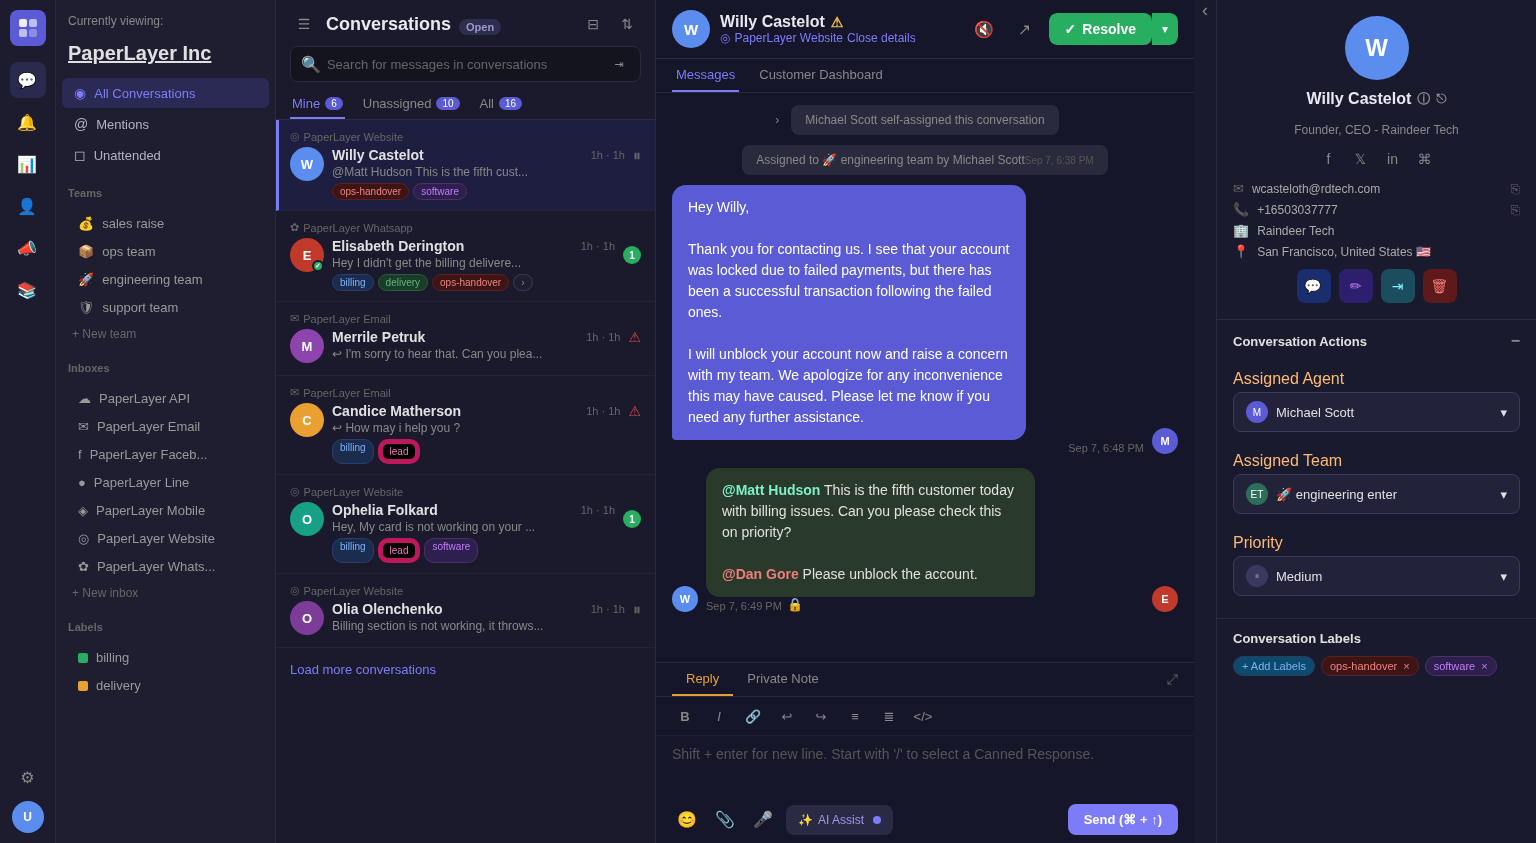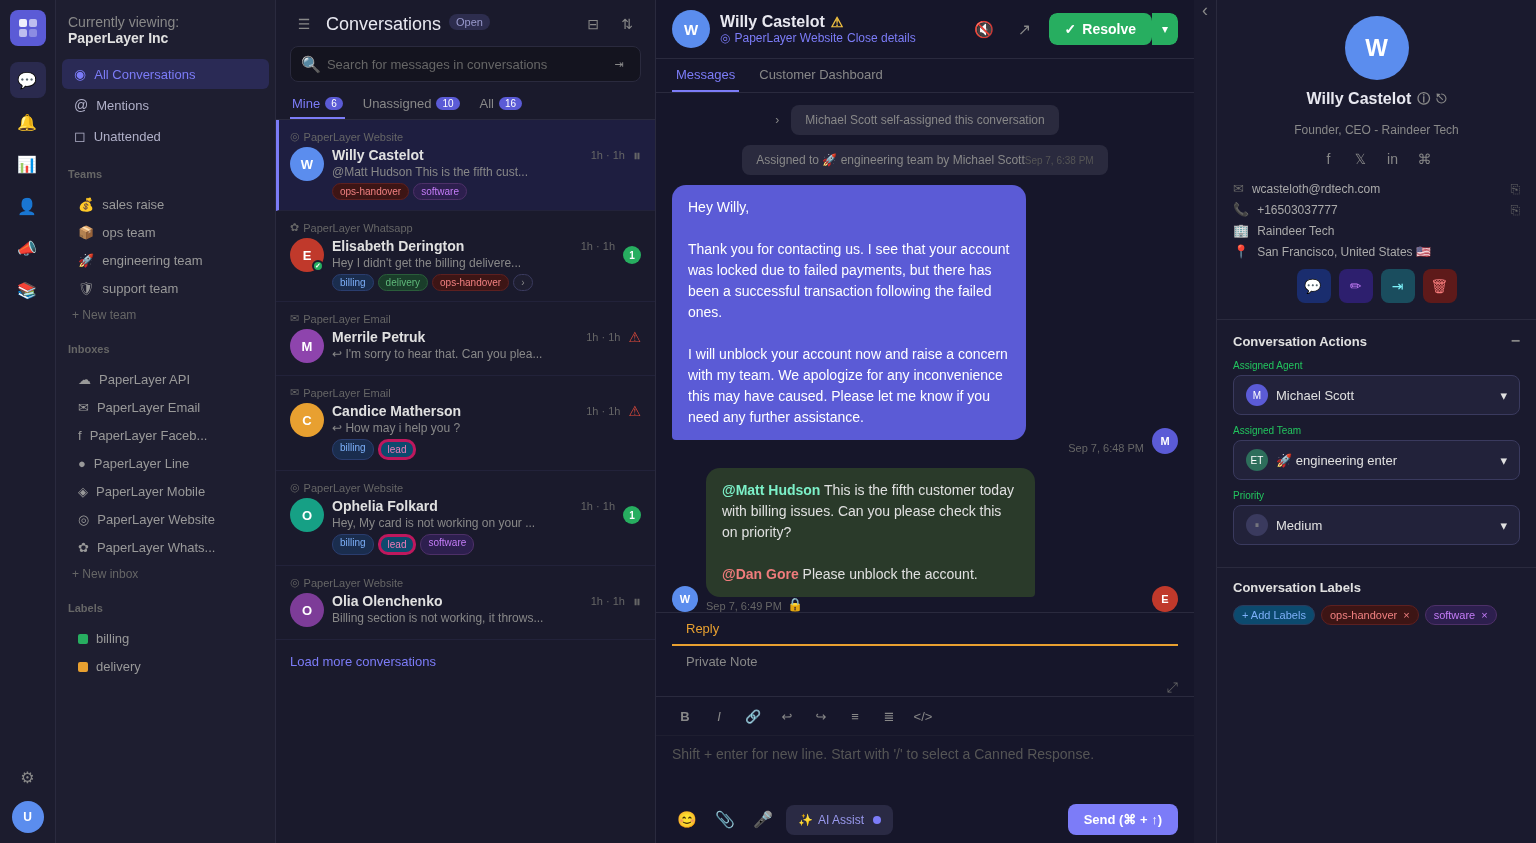--- a/index.html
+++ b/index.html
@@ -10,35 +10,35 @@
     .rail-logo { width: 36px; height: 36px; background: #5b5bd6; border-radius: 8px; display: flex; align-items: center; justify-content: center; margin-bottom: 10px; }
     .rail-icon { width: 36px; height: 36px; display: flex; align-items: center; justify-content: center; border-radius: 8px; cursor: pointer; color: #888; font-size: 16px; }
     .rail-icon:hover, .rail-icon.active { background: #2a2a4e; color: #fff; }
     .rail-icon.active { color: #7c7cf8; }
     .rail-bottom { margin-top: auto; }
     .rail-avatar { width: 32px; height: 32px; border-radius: 50%; background: #5b8dee; display: flex; align-items: center; justify-content: center; font-size: 12px; font-weight: 600; color: #fff; }
 
     
     .sidebar { width: 220px; background: #1e1e30; border-right: 1px solid #2a2a3e; display: flex; flex-direction: column; flex-shrink: 0; overflow-y: auto; }
     .sidebar-header { padding: 14px 12px 6px; }
-    .sidebar-title { font-size: 14px; color: #888; margin-bottom: 0; }
-    .sidebar-company { font-size: 14px; font-weight: 600; color: #e0e0e0; }
+    .sidebar-title { font-size: 12px; color: #888; margin-bottom: 14px; }
+    .sidebar-company { font-size: 20px; font-weight: 600; color: #e0e0e0; text-decoration: underline; }
     .sidebar-nav { padding: 6px 0; }
     .sidebar-item { display: flex; align-items: center; gap: 8px; padding: 7px 12px; font-size: 13px; color: #b0b0c8; cursor: pointer; border-radius: 6px; margin: 1px 6px; }
     .sidebar-item.active { background: #2a2a55; color: #7c7cf8; }
     .sidebar-item .icon { font-size: 14px; }
     .sidebar-section-label { font-size: 11px; color: #666; font-weight: 600; padding: 10px 12px 4px; text-transform: none; letter-spacing: 0; }
     .sidebar-sub-item { display: flex; align-items: center; gap: 8px; padding: 6px 12px 6px 16px; font-size: 13px; color: #999; cursor: pointer; border-radius: 6px; margin: 1px 6px; }
     .new-team-btn { display: flex; align-items: center; gap: 6px; padding: 5px 12px 5px 16px; font-size: 12px; color: #666; cursor: pointer; }
     .label-dot { width: 10px; height: 10px; border-radius: 2px; flex-shrink: 0; }
 
     
     .conversations-panel { width: 380px; background: #1a1a2c; border-right: 1px solid #2a2a3e; display: flex; flex-direction: column; flex-shrink: 0; }
     .conv-header { padding: 10px 14px 0; display: flex; align-items: center; justify-content: space-between; }
-    .conv-title { font-size: 18px; font-weight: 400; color: #e8e8f0; display: flex; align-items: flex-start; gap: 8px; }
+    .conv-title { font-size: 18px; font-weight: 700; color: #e8e8f0; display: flex; align-items: flex-end; gap: 8px; }
     .badge-open { background: #2d2d4e; color: #9999cc; font-size: 11px; padding: 2px 7px; border-radius: 10px; }
     .conv-actions { display: flex; gap: 6px; }
     .conv-action-btn { width: 28px; height: 28px; display: flex; align-items: center; justify-content: center; border-radius: 6px; cursor: pointer; color: #888; font-size: 14px; }
     .search-bar { display: flex; align-items: center; gap: 6px; background: #14141f; border: 1px solid #2a2a3e; border-radius: 8px; padding: 6px 10px; margin: 8px 14px 0; }
     .search-bar input { background: none; border: none; outline: none; color: #ccc; font-size: 13px; flex: 1; }
     .search-bar input::placeholder { color: #666; }
     .tabs-row { display: flex; align-items: center; gap: 0; padding: 8px 14px 0; border-bottom: 1px solid #2a2a3e; }
     .tab-item { padding: 6px 2px; font-size: 13px; color: #888; cursor: pointer; border-bottom: 2px solid transparent; margin-right: 16px; display: flex; align-items: center; gap: 5px; }
     .tab-item.active { color: #7c7cf8; border-bottom-color: #7c7cf8; }
     .tab-badge { background: #5b5bd6; color: #fff; font-size: 10px; padding: 1px 6px; border-radius: 10px; }
@@ -51,21 +51,21 @@
     .conv-main { flex: 1; min-width: 0; }
     .conv-name-row { display: flex; justify-content: space-between; align-items: center; margin-bottom: 2px; }
     .conv-name { font-size: 14px; font-weight: 600; color: #e0e0e0; }
     .conv-time { font-size: 11px; color: #666; white-space: nowrap; }
     .conv-preview { font-size: 12px; color: #888; white-space: nowrap; overflow: hidden; text-overflow: ellipsis; margin-bottom: 4px; }
     .conv-tags { display: flex; flex-wrap: wrap; gap: 4px; margin-top: 2px; }
     .tag { font-size: 10px; padding: 2px 7px; border-radius: 10px; }
     .tag-red { background: #3d1515; color: #f08080; border: 1px solid #5d2020; }
     .tag-purple { background: #2d1f4e; color: #c47cf8; border: 1px solid #4d3068; }
     .tag-green { background: #1a3d2a; color: #5fb87a; border: 1px solid #2a5d3a; }
-    .tag-pink { background: #0c4a6e; color: #f07cb8; border: 3px solid #be185d; }
+    .tag-pink { background: #000000; color: #f07cb8; border: 5px solid #be185d; }
     .tag-blue { background: #1a2d4e; color: #7caff8; border: 1px solid #2a3d6e; }
     .unread-badge { width: 18px; height: 18px; background: #27ae60; border-radius: 50%; display: flex; align-items: center; justify-content: center; font-size: 10px; color: #fff; font-weight: 600; flex-shrink: 0; margin-top: 8px; }
     .load-more { text-align: left; padding: 14px; color: #7c7cf8; font-size: 13px; cursor: pointer; }
     .conv-right-icons { display: flex; flex-direction: column; align-items: flex-end; gap: 4px; }
 
     
     .chat-main { flex: 1; display: flex; flex-direction: column; background: #16162a; }
     .chat-header { display: flex; align-items: center; justify-content: space-between; padding: 10px 16px; border-bottom: 1px solid #2a2a3e; }
     .chat-header-left { display: flex; align-items: center; gap: 10px; }
     .chat-avatar { width: 38px; height: 38px; border-radius: 50%; background: #5b8dee; display: flex; align-items: center; justify-content: center; font-size: 15px; font-weight: 600; color: #fff; flex-shrink: 0; }
@@ -84,21 +84,21 @@
     .msg-bubble-agent { background: #5b5bd6; color: #fff; border-radius: 14px 14px 14px 4px; padding: 12px 16px; max-width: 75%; font-size: 14px; line-height: 1.5; }
     .msg-bubble-customer { background: #2a3a2a; color: #e0e0e0; border-radius: 14px 14px 4px 14px; padding: 12px 16px; max-width: 75%; font-size: 14px; line-height: 1.5; }
     .msg-row { display: flex; align-items: flex-end; gap: 8px; margin-bottom: 4px; }
     .msg-row.agent { justify-content: flex-end; }
     .msg-row.customer { justify-content: flex-start; }
     .msg-time { font-size: 11px; color: #666; margin-top: 2px; text-align: right; }
     .msg-avatar-small { width: 26px; height: 26px; border-radius: 50%; background: #5b8dee; display: flex; align-items: center; justify-content: center; font-size: 11px; font-weight: 600; color: #fff; flex-shrink: 0; }
     .msg-mention { color: #7cf0c8; font-weight: 600; }
     .msg-mention-red { color: #f07c7c; font-weight: 600; }
     .chat-compose { border-top: 1px solid #2a2a3e; padding: 0; }
-    .compose-tabs { display: flex; border-bottom: 1px solid #2a2a3e; padding: 0 16px; flex-direction: column; }
+    .compose-tabs { display: flex; border-bottom: 1px solid #2a2a3e; padding: 0 16px; }
     .compose-tab { padding: 8px 14px; font-size: 13px; color: #888; cursor: pointer; border-bottom: 2px solid transparent; }
     .compose-tab.active { color: #e8a030; border-bottom-color: #e8a030; }
     .compose-toolbar { display: flex; align-items: center; gap: 8px; padding: 6px 16px; border-bottom: 1px solid #1e1e30; }
     .compose-tool { width: 26px; height: 26px; display: flex; align-items: center; justify-content: center; cursor: pointer; color: #888; font-size: 13px; border-radius: 4px; }
     .compose-area { padding: 10px 16px; min-height: 60px; color: #999; font-size: 14px; }
     .compose-footer { display: flex; align-items: center; justify-content: space-between; padding: 8px 16px; }
     .compose-footer-left { display: flex; align-items: center; gap: 8px; }
     .compose-footer-icon { width: 30px; height: 30px; display: flex; align-items: center; justify-content: center; cursor: pointer; color: #888; font-size: 16px; border-radius: 6px; }
     .send-btn { background: #7c7cf8; color: #fff; border: none; padding: 8px 16px; border-radius: 8px; font-size: 13px; font-weight: 600; cursor: pointer; }
     .ai-assist-btn { background: #2a2a44; color: #9999ee; border: none; padding: 8px 12px; border-radius: 8px; font-size: 12px; cursor: pointer; display: flex; align-items: center; gap: 5px; }
@@ -116,21 +116,21 @@
     .contact-info-row .icon { color: #666; font-size: 13px; }
     .action-icons-row { display: flex; justify-content: center; gap: 8px; margin-top: 10px; }
     .action-icon-btn { width: 34px; height: 34px; border-radius: 8px; display: flex; align-items: center; justify-content: center; cursor: pointer; font-size: 14px; }
     .action-icon-btn.blue { background: #1a2d6e; color: #7caff8; }
     .action-icon-btn.purple { background: #2d1f6e; color: #c47cf8; }
     .action-icon-btn.teal { background: #1a4d5e; color: #7cf0f8; }
     .action-icon-btn.red { background: #5e1a1a; color: #f87c7c; }
     .conv-actions-section { padding: 12px 16px; border-bottom: 1px solid #2a2a3e; }
     .section-header { display: flex; justify-content: space-between; align-items: center; font-size: 13px; font-weight: 600; color: #e0e0e0; margin-bottom: 10px; }
     .section-collapse { color: #888; cursor: pointer; font-size: 16px; }
-    .field-label { font-size: 10px; color: #22c55e; margin-bottom: 4px; }
+    .field-label { font-size: 16px; color: #fdba74; margin-bottom: 4px; margin-top: 20px; }
     .field-select { width: 100%; background: #22223a; border: 1px solid #3a3a5e; border-radius: 8px; padding: 8px 12px; color: #e0e0e0; font-size: 13px; display: flex; align-items: center; justify-content: space-between; cursor: pointer; margin-bottom: 10px; }
     .field-select-left { display: flex; align-items: center; gap: 8px; }
     .field-select-avatar { width: 22px; height: 22px; border-radius: 50%; background: #5b5bd6; display: flex; align-items: center; justify-content: center; font-size: 10px; color: #fff; }
     .labels-section { padding: 12px 16px; }
     .label-tags { display: flex; flex-wrap: wrap; gap: 6px; margin-top: 6px; }
     .label-tag { display: flex; align-items: center; gap: 4px; font-size: 11px; padding: 3px 8px; border-radius: 10px; }
     .label-tag.add { background: #0c4a6e; color: #7caff8; border: 1px solid #2a3d5e; cursor: pointer; }
     .label-tag.ops { background: #3d1515; color: #f08080; border: 1px solid #5d2020; }
     .label-tag.soft { background: #2d1f4e; color: #c47cf8; border: 1px solid #4d3068; }
     .msg-col { display: flex; flex-direction: column; }

